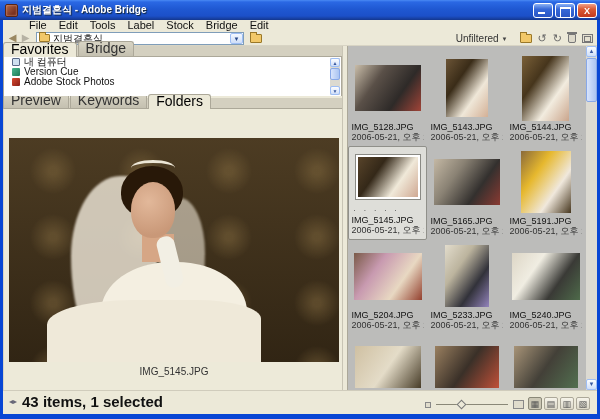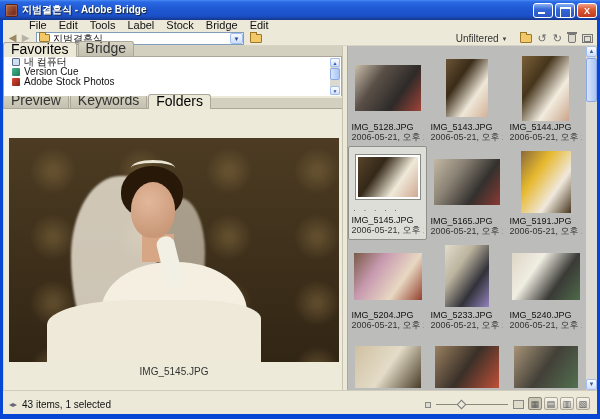--- a/index.html
+++ b/index.html
@@ -153,21 +153,21 @@
     background:linear-gradient(180deg,#fdfeff,#cfdef8); border:1px solid #9ebef5; border-radius:2px;
     color:#3b5aa0; font-size:6px; text-align:center; line-height:9px; }
   .vs-up { top:0; } .vs-dn { bottom:0; }
   .vs-thumb { position:absolute; left:0; top:12px; width:11px; height:44px;
     background:linear-gradient(90deg,#d8e4fc,#aac4f2); border:1px solid #88a8e8; border-radius:2px; }
 
   
   .statusbar { position:relative; height:24px; background:#ece9d8; border-top:1px solid #d0ccbc; }
   .status-left { position:absolute; left:6px; bottom:4px; display:flex; align-items:center; gap:5px; }
   .panel-toggle { font-size:8px; color:#667; line-height:10px; }
-  .status-text { font-size:10px; color:#111; }
+  .status-text { font-size:15px; color:#111;font-weight:bold; }
   .size-cluster { position:absolute; left:422px; bottom:5px; display:flex; align-items:center; gap:5px; }
   .sz-small { width:6px; height:6px; border:1px solid #888; background:#e0dccc; }
   .sz-track { position:relative; width:72px; height:9px; }
   .sz-track::before { content:""; position:absolute; left:0; right:0; top:4px; height:1px; background:#8a8878; }
   .sz-handle { position:absolute; left:22px; top:1px; width:7px; height:7px;
     background:#ece9d8; border:1px solid #777; transform:rotate(45deg); }
   .sz-large { width:11px; height:9px; border:1px solid #888; background:#e0dccc; }
   .view-buttons { position:absolute; right:7px; bottom:4px; display:flex; gap:2px; }
   .vbtn { width:14px; height:13px; border:1px solid #aca899; border-radius:2px;
     background:linear-gradient(180deg,#f6f4ea,#dcd8c8); font-size:9px; line-height:12px;

